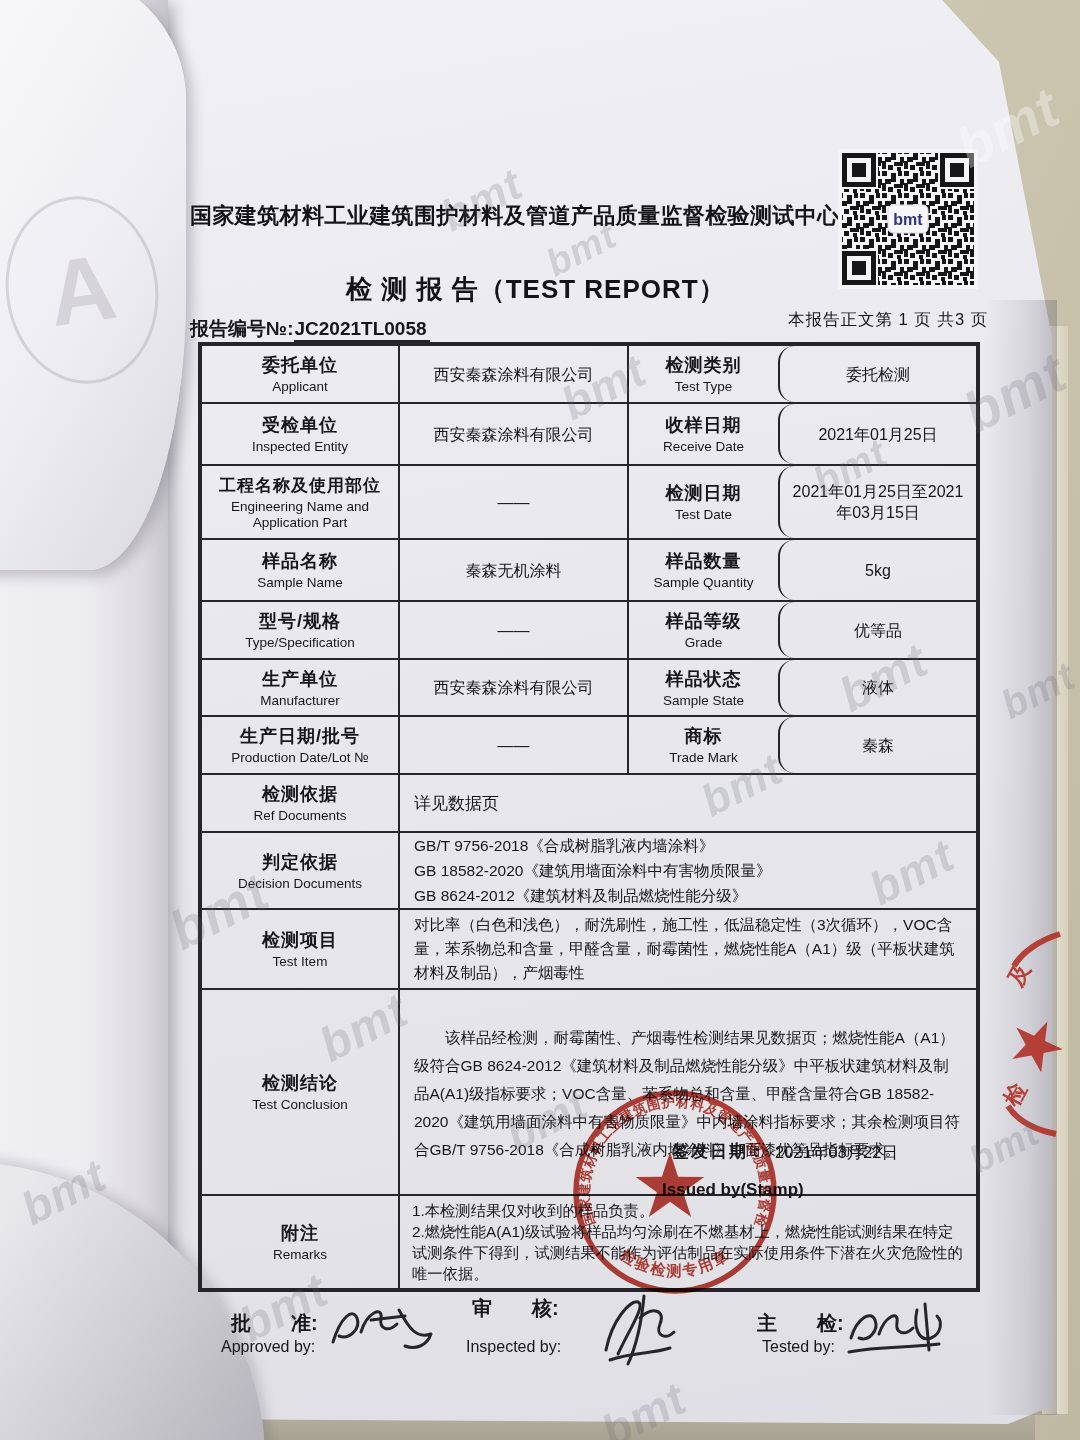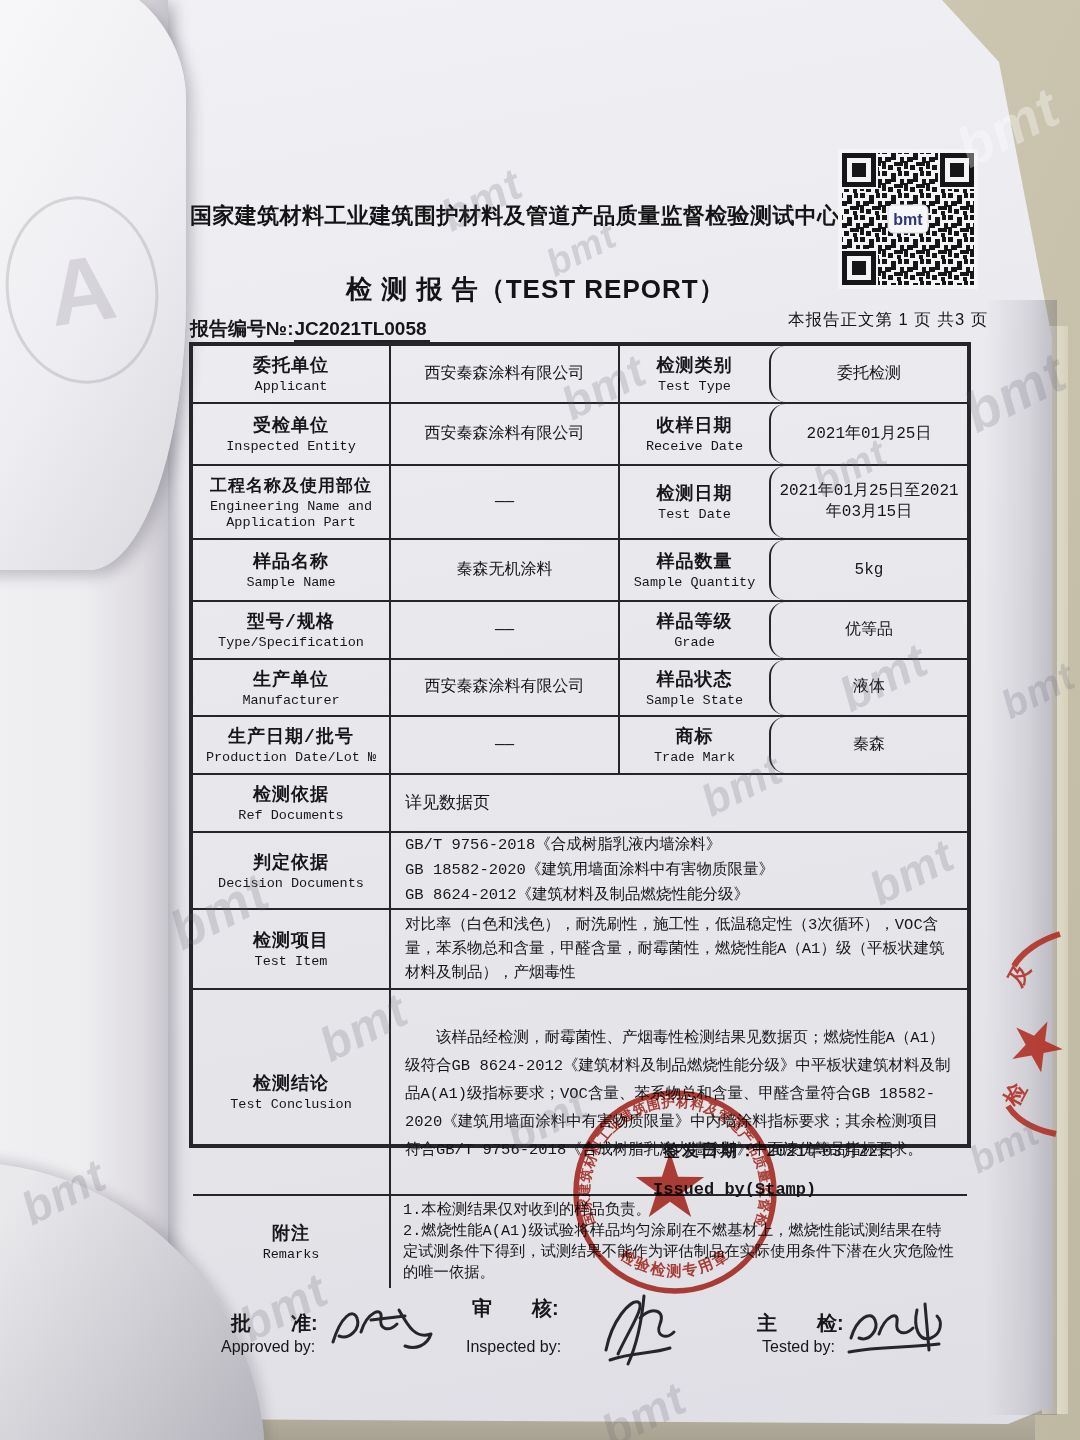--- a/index.html
+++ b/index.html
@@ -36,21 +36,21 @@
 
   .org-name{position:absolute;left:190px;top:201px;width:660px;font-size:22px;font-weight:700;
     letter-spacing:.4px;color:#141416;white-space:nowrap;}
   .report-title{position:absolute;left:346px;top:272px;font-size:26px;font-weight:700;letter-spacing:1px;color:#141416;}
   .report-no{position:absolute;left:190px;top:316px;font-size:19px;font-weight:700;}
   .report-no .num{border-bottom:2px solid #222;padding:0 3px 1px 1px;font-weight:700;text-align:right;}
   .page-note{position:absolute;left:788px;top:309px;font-size:16.5px;letter-spacing:1px;}
 
   .qr{position:absolute;left:838px;top:148px;width:140px;height:142px;}
 
-  .tbl{position:absolute;left:189px;top:342px;width:782px;height:806px;border:4px solid #26262a;font-family:Liberation Mono, monospace;}
+  .tbl{position:absolute;left:198px;top:342px;width:782px;height:950px;border:4px solid #26262a;}
   .tr{display:flex;border-top:2px solid #26262a;}
   .tr.first{border-top:none;}
   .td{border-left:2px solid #26262a;display:flex;flex-direction:column;align-items:center;justify-content:center;}
   .td.fc{border-left:none;}
   .c1{width:196px;} .c2{width:229px;} .c3{width:151px;} .c4{width:198px;border-radius:16px;} .cw{width:578px;}
   .cn{font-weight:700;font-size:18px;letter-spacing:1px;text-align:center;}
   .en{font-size:13.5px;line-height:15.5px;margin-top:2px;text-align:center;padding:0 6px;}
   .val{font-size:16px;line-height:21px;text-align:center;padding:0 6px;justify-content:center;}
   .body-cell{align-items:flex-start;text-align:left;font-size:15.5px;line-height:25px;
     padding:8px 14px;white-space:pre-line;justify-content:center;}

